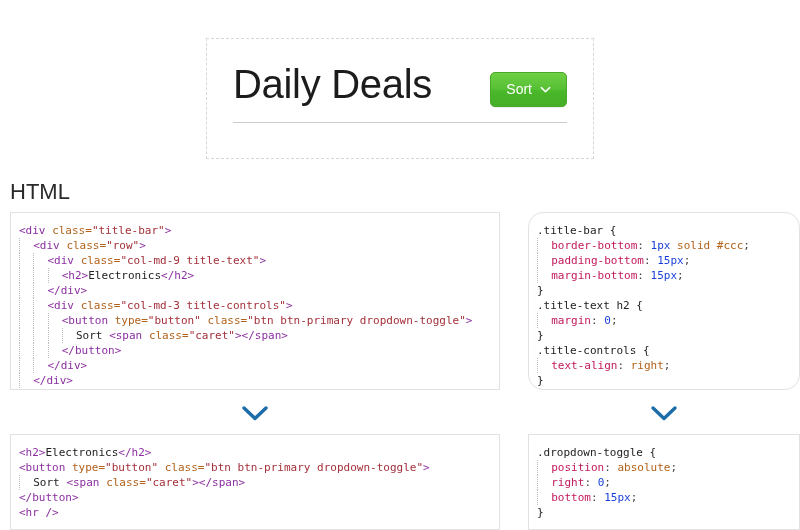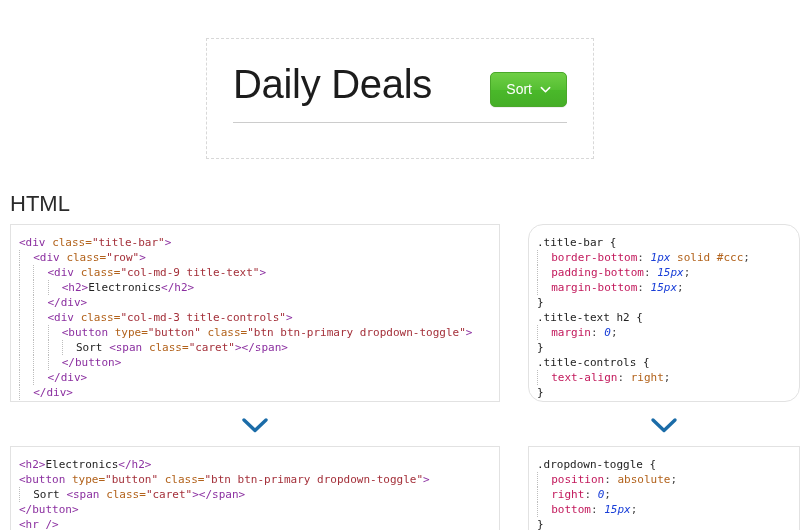--- a/index.html
+++ b/index.html
@@ -82,21 +82,21 @@
 
   .section-title {
     font-size: 22px;
     font-weight: normal;
     color: #2a2a2a;
     margin: 0;
     padding: 0;
     line-height: 1;
     font-family: "Liberation Sans", sans-serif;
   }
-  #headings-row { margin-top: 34px; flex-direction: column; }
+  #headings-row { margin-top: 22px; flex-direction: column; }
 
   
   .code-panel {
     border: 1px solid #e2e2e2;
     background: #ffffff;
     box-sizing: border-box;
     padding: 10px 10px 10px 8px;
     overflow: hidden;
   }
   .code-panel pre {
@@ -109,21 +109,21 @@
   }
   .code-line { display: block; white-space: pre; height: 15px; }
 
   
   .tk-tag     { color: #8b2fa0; }   
   .tk-attr    { color: #b2621b; }   
   .tk-str     { color: #a4303a; }   
   .tk-txt     { color: #222222; margin-top: 12px; }   
   .tk-sel     { color: #222222; }   
   .tk-prop    { color: #c2185b; }   
-  .tk-num     { color: #1a3fd8; font-style: italic; }   
+  .tk-num     { color: #1a3fd8; }   
   .tk-kw      { color: #b2621b; }   
   .tk-punc    { color: #444444; }
 
   .ind {
     display: inline-block;
     border-left: 1px dotted #bdbdbd;
     height: 15px;
     vertical-align: top;
   }
 

